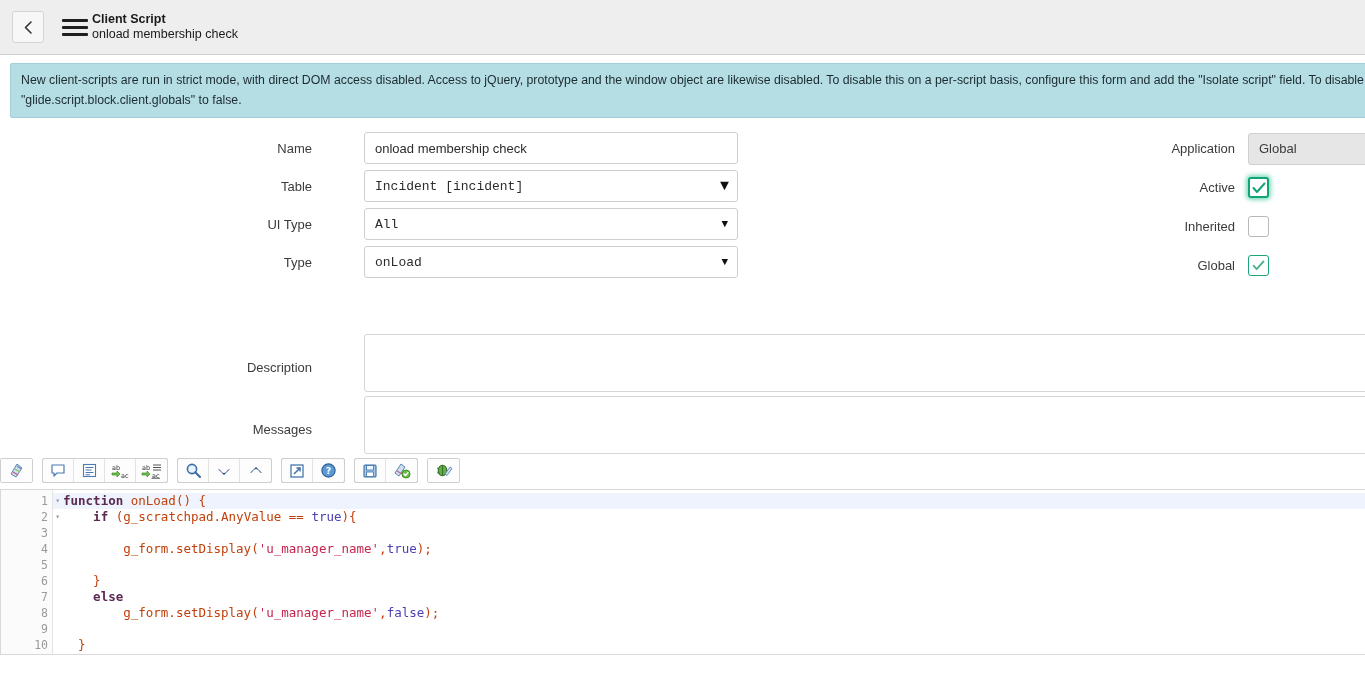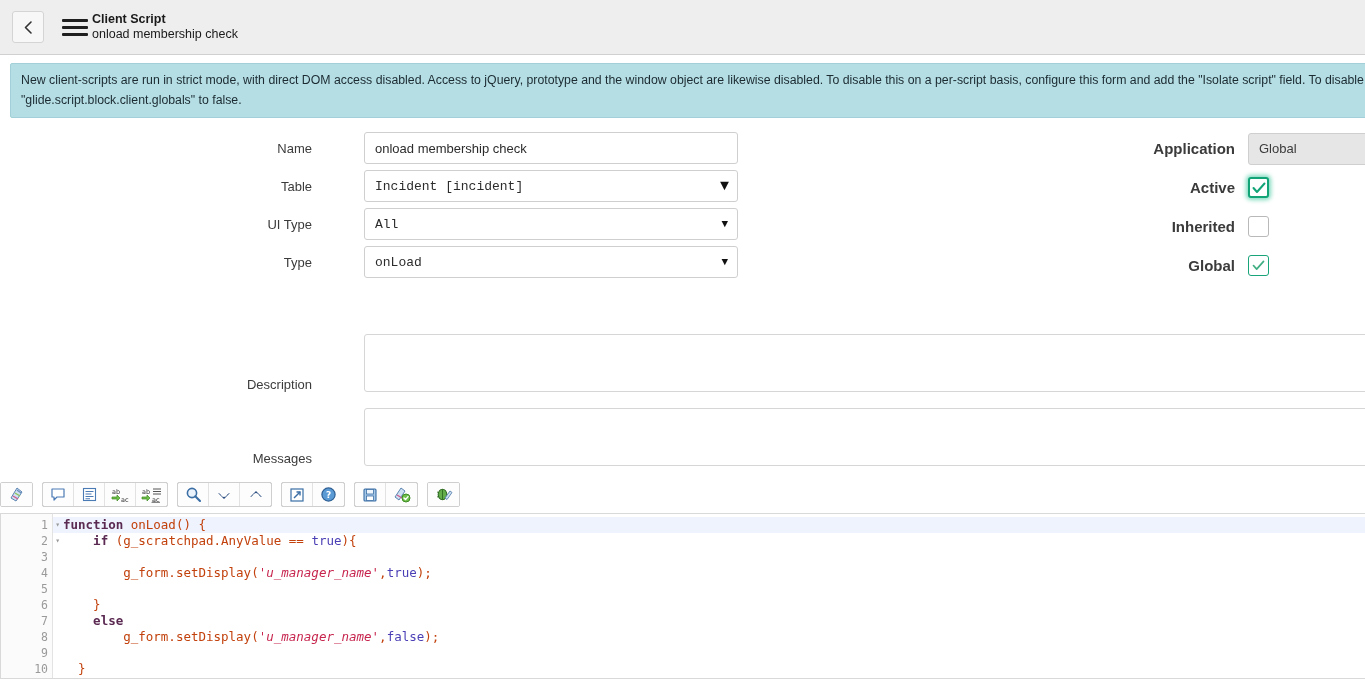--- a/index.html
+++ b/index.html
@@ -154,24 +154,23 @@
   .rrow {
     display: flex;
     align-items: center;
     margin-bottom: 6px;
     height: 33px;
   }
   .rlabel {
     width: 248px;
     text-align: right;
     padding-right: 13px;
-    font-size: 15px;
+    font-size: 13px;
     color: #3b3b3b;
     flex: none;
-    font-weight: bold;
   }
   .app-field {
     width: 260px;
     height: 32px;
     border: 1px solid #cfcfcf;
     border-radius: 3px;
     background: #e6e6e6;
     color: #3b3b3b;
     font-size: 13px;
     padding: 0 10px;
@@ -195,21 +194,21 @@
   .cb svg { display: block; }
 
   
   .ta {
     width: 1600px;
     height: 58px;
     border: 1px solid #d6d6d6;
     border-radius: 3px;
     background: #fff;
   }
-  .row.ta-row { align-items: flex-end; margin-bottom: 16px; }
+  .row.ta-row { align-items: center; margin-bottom: 4px; }
   .row.ta-row .label { padding-top: 8px; }
 
   
   .row.script-row { align-items: flex-start; }
   .row.script-row .label { padding-top: 7px; }
   .editor { width: 1600px; }
   .toolbar {
     display: flex;
     align-items: center;
     gap: 9px;
@@ -277,21 +276,21 @@
     padding-left: 10px;
   }
   .cl {
     height: 16px;
     line-height: 16px;
     white-space: pre;
     color: #1c1c1c;
   }
   .cl.active { background: #eef3fd; margin-left: -10px; padding-left: 10px; }
   .kw { color: #5b2a52; font-weight: bold; }
-  .str { color: #c7254e; font-style: italic; }
+  .str { color: #c7254e; }
   .bool { color: #4a3fb5; }
   .fn { color: #c2410c; }
 </style>
 </head>
 <body>
 
 <div class="header">
   <div class="back-btn">
     <span>
       <svg width="13" height="15" viewBox="0 0 13 15">

